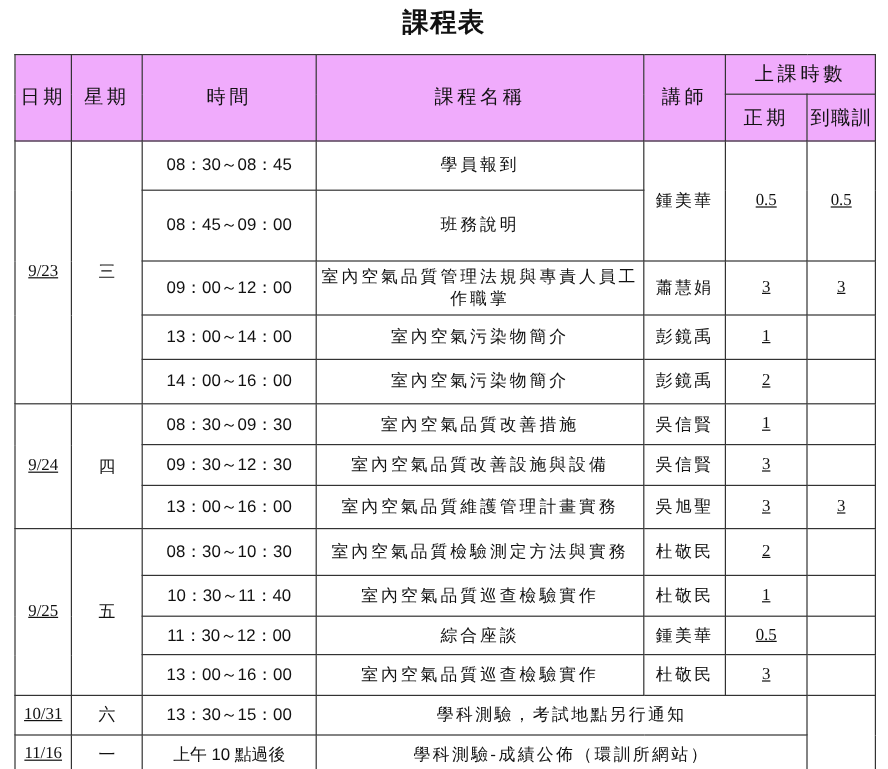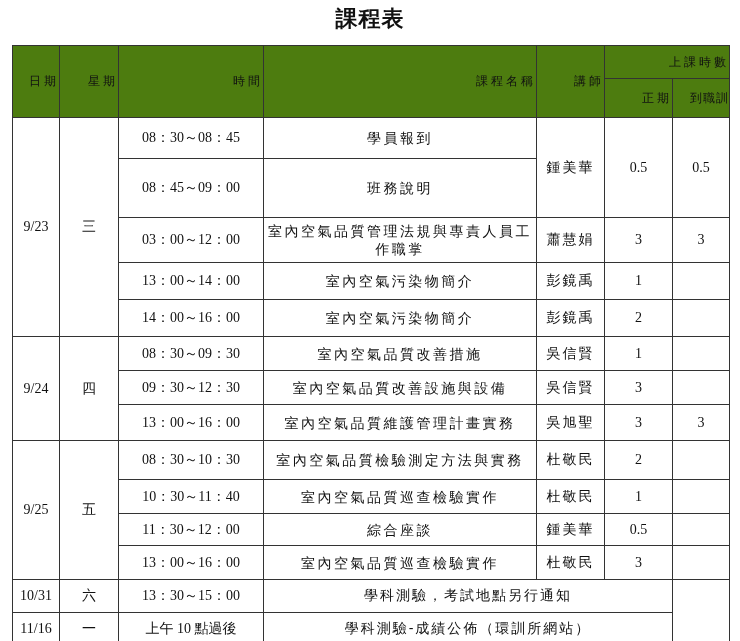--- a/index.html
+++ b/index.html
@@ -4,23 +4,23 @@
 <style>
   html, body { margin: 0; padding: 0; background: #ffffff; }
   body { width: 740px; height: 641px; position: relative; overflow: hidden;
          font-family: "DejaVu Serif", "Liberation Serif", serif; color: #111; }
   .title { position: absolute; left: 0; top: 4px; width: 740px; text-align: center;
            font-size: 22px; font-weight: bold; letter-spacing: 1px; }
   table.sched { position: absolute; left: 12px; top: 45px; border-collapse: collapse;
                 table-layout: fixed; width: 717px; }
   table.sched td, table.sched th { border: 1.5px solid #333; padding: 0; font-size: 14px;
                 font-weight: normal; text-align: center; vertical-align: middle; }
-  table.sched th { background: #4d7c0f; letter-spacing: 3px; font-size: 12px; text-align: right; }
-  .num { font-family: "Liberation Serif", "DejaVu Serif", serif; font-size: 15px; letter-spacing: 0; }
-  .time { font-family: Liberation Serif, serif; font-size: 15px; }
+  table.sched th { background: #f0abfc; letter-spacing: 3px; font-size: 16px; }
+  .num { font-family: "Liberation Serif", "DejaVu Serif", serif; font-size: 15px; letter-spacing: 0; text-decoration: underline; }
+  .time { font-family: Liberation Sans, sans-serif; font-size: 15px; }
   td.course { text-align: left; padding-left: 4px; letter-spacing: 2.5px; font-size: 14px; line-height: 18px; }
   td.teacher { letter-spacing: 2px; font-size: 14px; }
   td.center-course { text-align: center; letter-spacing: 2px; font-size: 14px; }
 </style>
 </head>
 <body>
 
 <div class="title">課程表</div>
 
 <table class="sched">
@@ -54,21 +54,21 @@
     <td class="course">學員報到</td>
     <td rowspan="2" class="teacher">鍾美華</td>
     <td rowspan="2" class="num">0.5</td>
     <td rowspan="2" class="num">0.5</td>
   </tr>
   <tr style="height:59px">
     <td class="time">08：45～09：00</td>
     <td class="course">班務說明</td>
   </tr>
   <tr style="height:45px">
-    <td class="time">03：00～12：00</td>
+    <td class="time">09：00～12：00</td>
     <td class="course">室內空氣品質管理法規與專責人員工作職掌</td>
     <td class="teacher">蕭慧娟</td>
     <td class="num">3</td>
     <td class="num">3</td>
   </tr>
   <tr style="height:37px">
     <td class="time">13：00～14：00</td>
     <td class="course">室內空氣污染物簡介</td>
     <td class="teacher">彭鏡禹</td>
     <td class="num">1</td>

